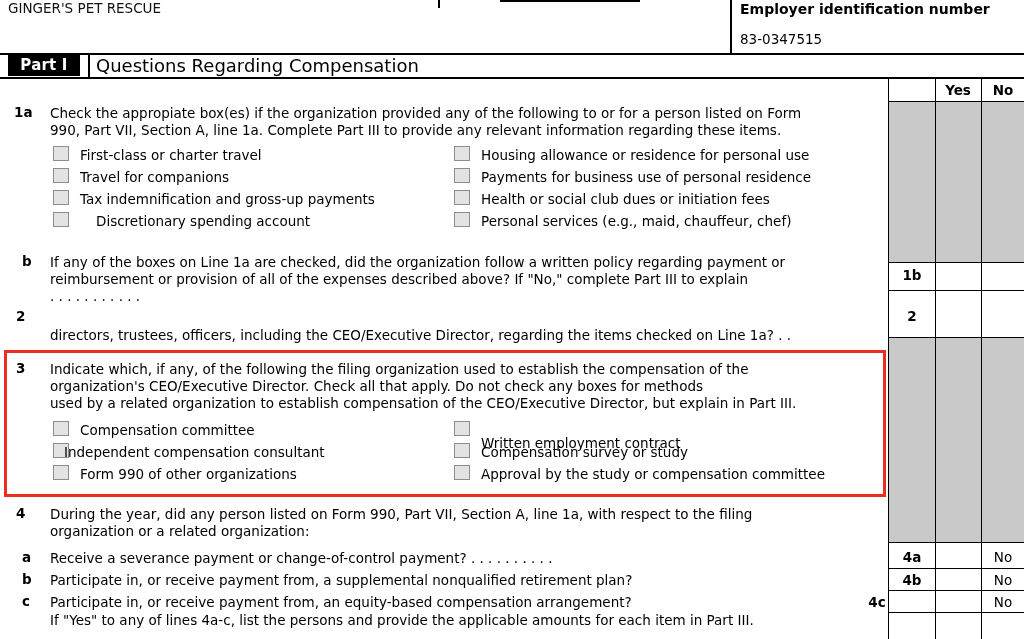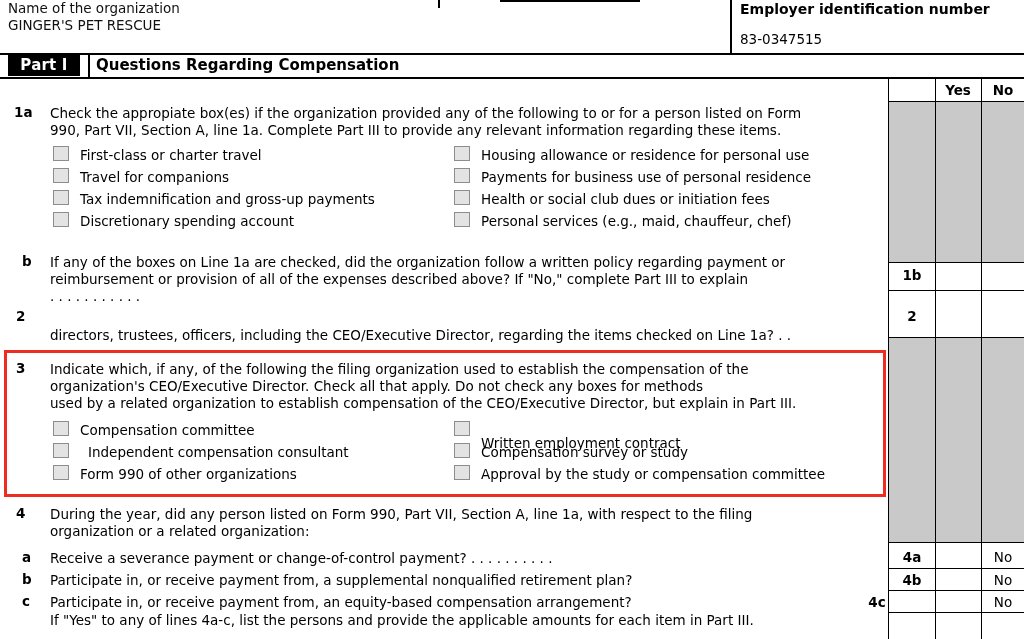--- a/index.html
+++ b/index.html
@@ -86,22 +86,22 @@
     color: #fff;
     font-size: 15px;
     font-weight: bold;
     line-height: 21px;
     text-align: center;
     letter-spacing: 0.2px;
   }
   .part-title {
     position: absolute;
     left: 96px; top: 2px;
-    font-size: 15px;
-    font-weight: bold;
+    font-size: 18px;
+    font-weight: normal;
     line-height: 21px;
   }
   .partband-rule-top, .partband-rule-bot {
     position: absolute;
     left: 0;
     width: 1024px;
     height: 2px;
     background: #000;
   }
   .partband-rule-top { top: 0; }
@@ -193,21 +193,20 @@
     pointer-events: none;
   }
 </style>
 </head>
 <body>
 
 <div id="page">
 
   <div class="hdr">
     <div class="hdr-left">
-      <div class="hdr-label">Name of the organization</div>
       <div class="hdr-value">GINGER'S PET RESCUE</div>
     </div>
     <div class="hdr-vline" style="left:730px; height:55px;"></div>
     <div class="hdr-right">
       <div class="t">Employer identification number</div>
       <div class="v">83-0347515</div>
     </div>
     <div class="stub-rule" style="left:438px; width:2px; height:8px;"></div>
     <div class="stub-rule" style="left:500px; width:140px; height:2px;"></div>
   </div>
@@ -272,21 +271,21 @@
   <div class="cb" style="left:53px; top:146px;"></div>
   <div class="cblabel" style="left:80px; top:146px;">First-class or charter travel</div>
 
   <div class="cb" style="left:53px; top:168px;"></div>
   <div class="cblabel" style="left:80px; top:168px;">Travel for companions</div>
 
   <div class="cb" style="left:53px; top:190px;"></div>
   <div class="cblabel" style="left:80px; top:190px;">Tax indemnification and gross-up payments</div>
 
   <div class="cb" style="left:53px; top:212px;"></div>
-  <div class="cblabel" style="left:80px; top:212px;">Discretionary spending account</div>
+  <div class="cblabel" style="left:96px; top:212px;">Discretionary spending account</div>
 
   <div class="cb" style="left:454px; top:146px;"></div>
   <div class="cblabel" style="left:481px; top:146px;">Housing allowance or residence for personal use</div>
 
   <div class="cb" style="left:454px; top:168px;"></div>
   <div class="cblabel" style="left:481px; top:168px;">Payments for business use of personal residence</div>
 
   <div class="cb" style="left:454px; top:190px;"></div>
   <div class="cblabel" style="left:481px; top:190px;">Health or social club dues or initiation fees</div>
 
@@ -303,21 +302,21 @@
 
   <div class="num" style="left:16px; top:360px;">3</div>
   <div class="txt" style="left:50px; top:359px; width:800px;">Indicate which, if any, of the following the filing organization used to establish the compensation of the</div>
   <div class="txt" style="left:50px; top:376px; width:800px;">organization's CEO/Executive Director. Check all that apply. Do not check any boxes for methods</div>
   <div class="txt" style="left:50px; top:393px; width:820px;">used by a related organization to establish compensation of the CEO/Executive Director, but explain in Part III.</div>
 
   <div class="cb" style="left:53px; top:421px;"></div>
   <div class="cblabel" style="left:80px; top:421px;">Compensation committee</div>
 
   <div class="cb" style="left:53px; top:443px;"></div>
-  <div class="cblabel" style="left:88px; top:443px;text-align:center;">Independent compensation consultant</div>
+  <div class="cblabel" style="left:64px; top:443px;text-align:center;">Independent compensation consultant</div>
 
   <div class="cb" style="left:53px; top:465px;"></div>
   <div class="cblabel" style="left:80px; top:465px;">Form 990 of other organizations</div>
 
   <div class="cb" style="left:454px; top:421px;"></div>
   <div class="cblabel" style="left:481px; top:434px;">Written employment contract</div>
 
   <div class="cb" style="left:454px; top:443px;"></div>
   <div class="cblabel" style="left:481px; top:443px;">Compensation survey or study</div>
 

